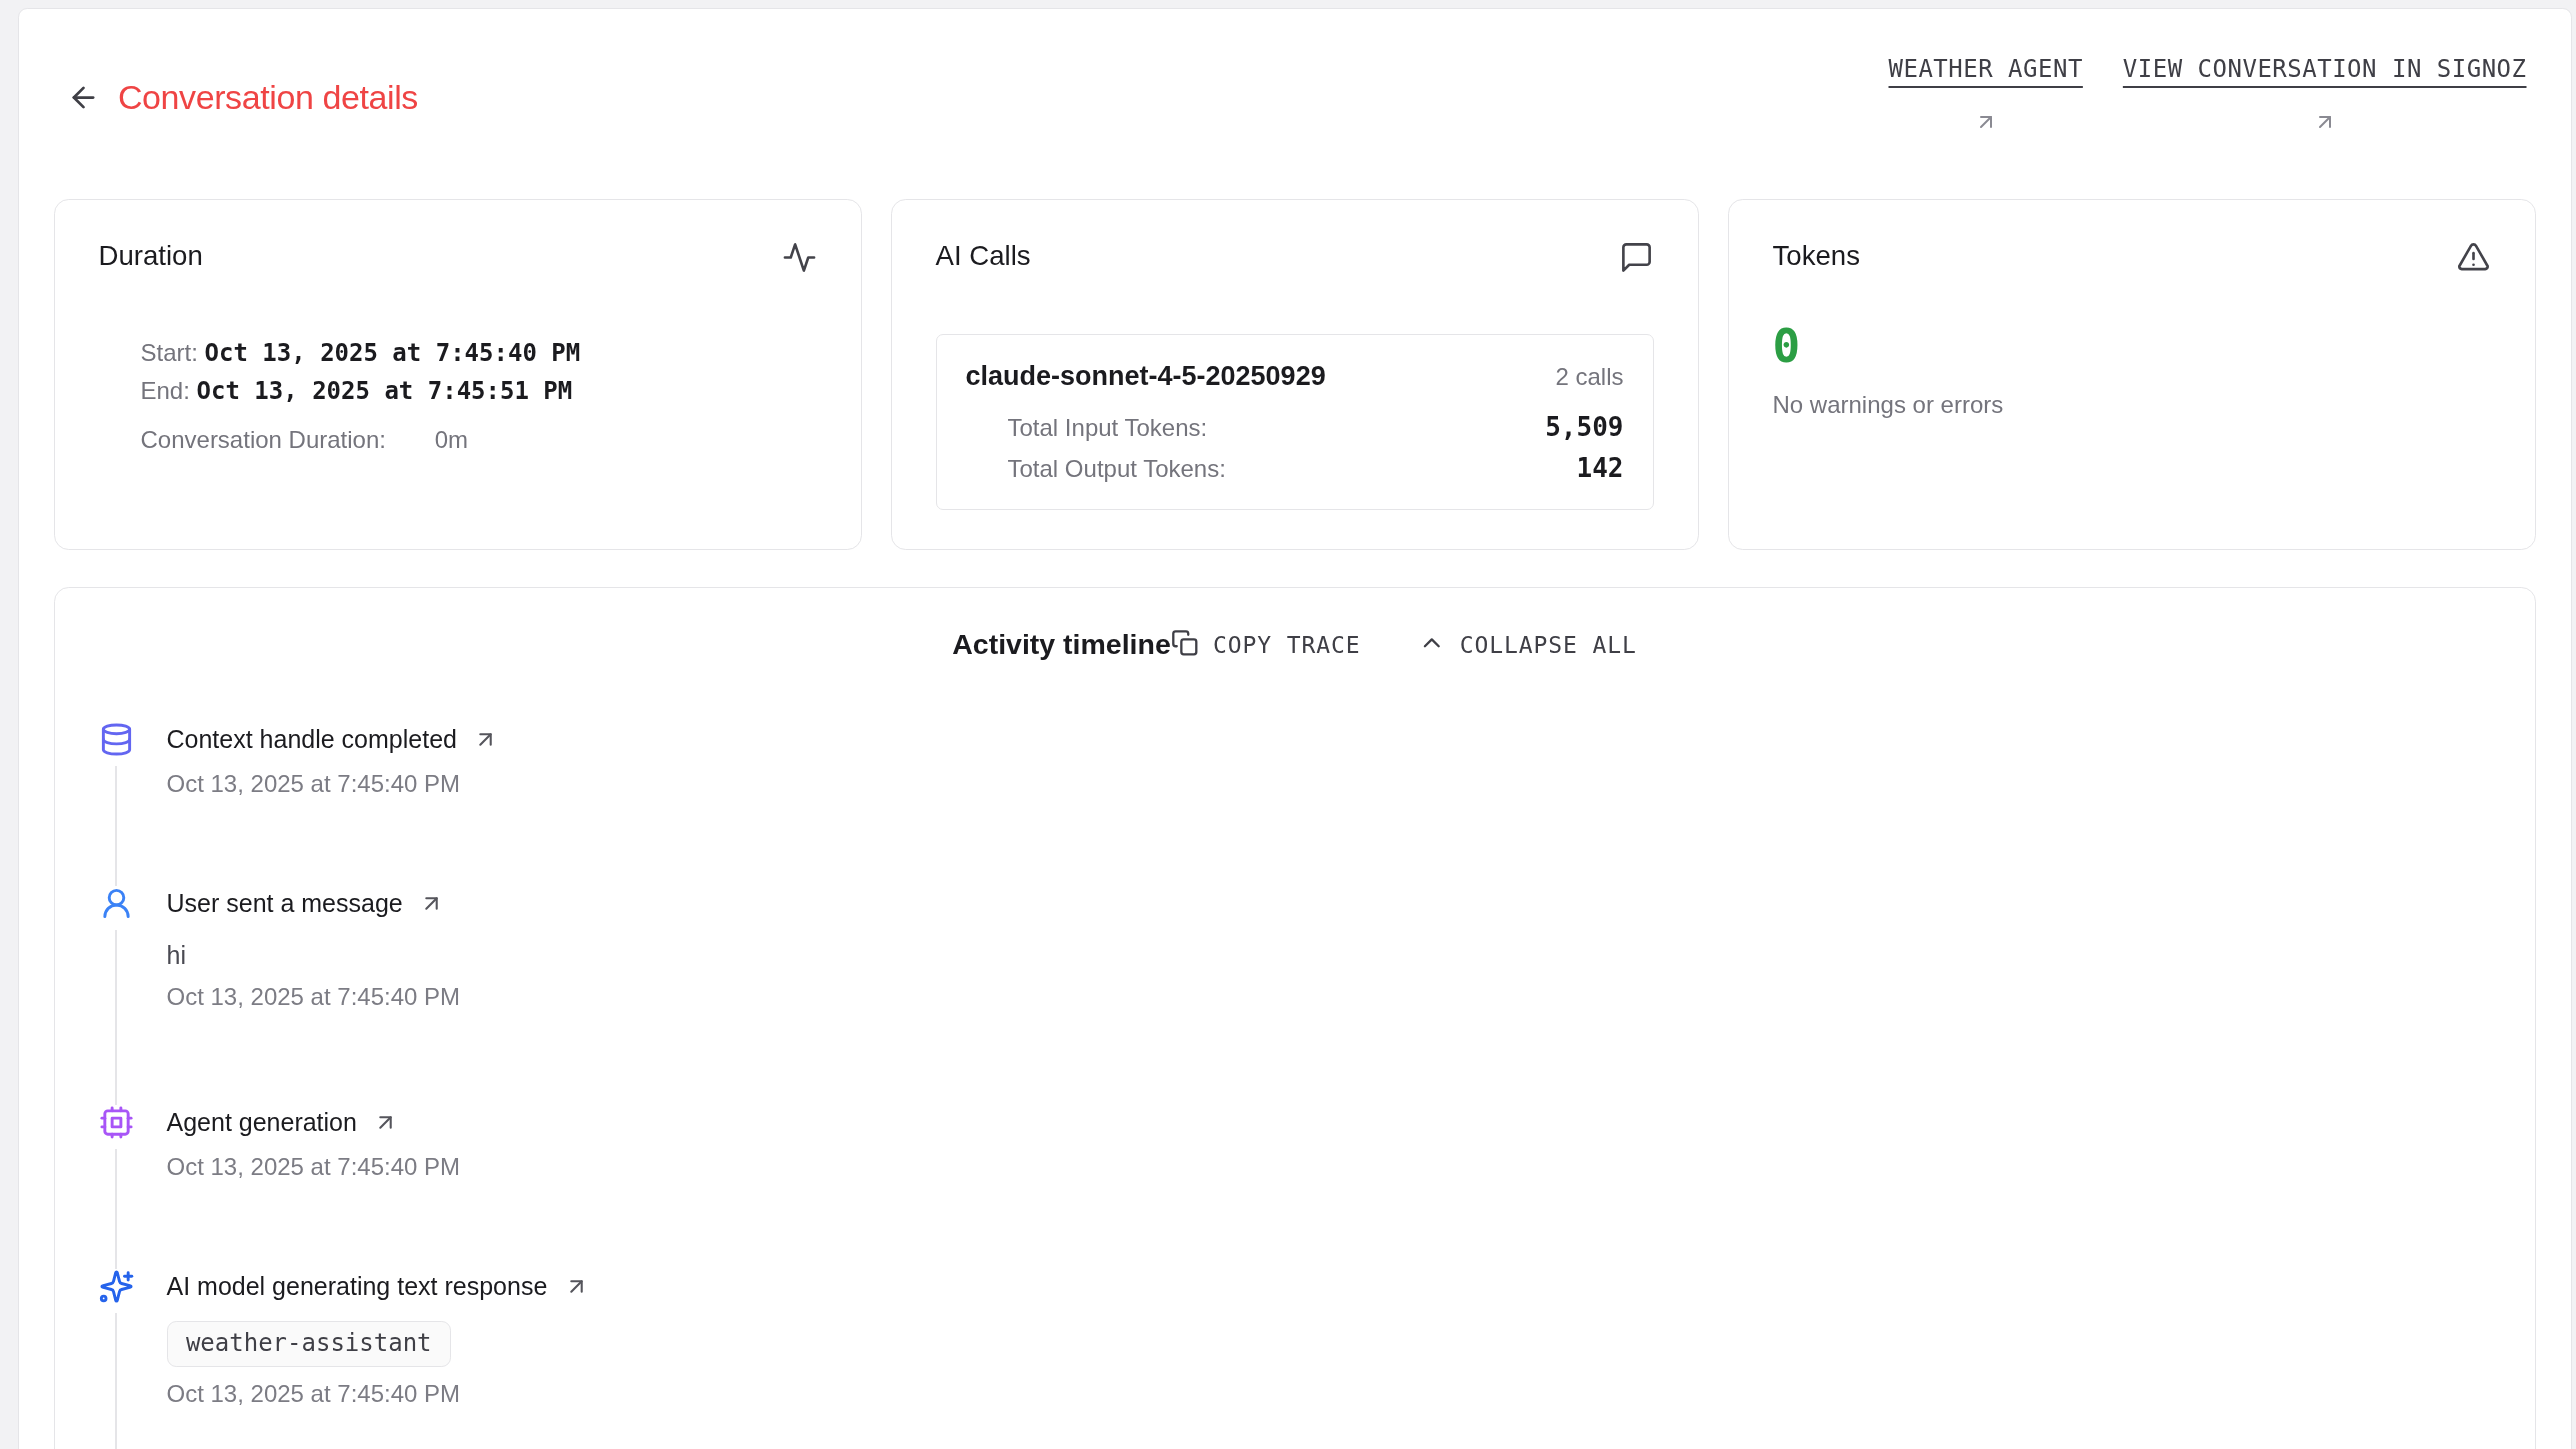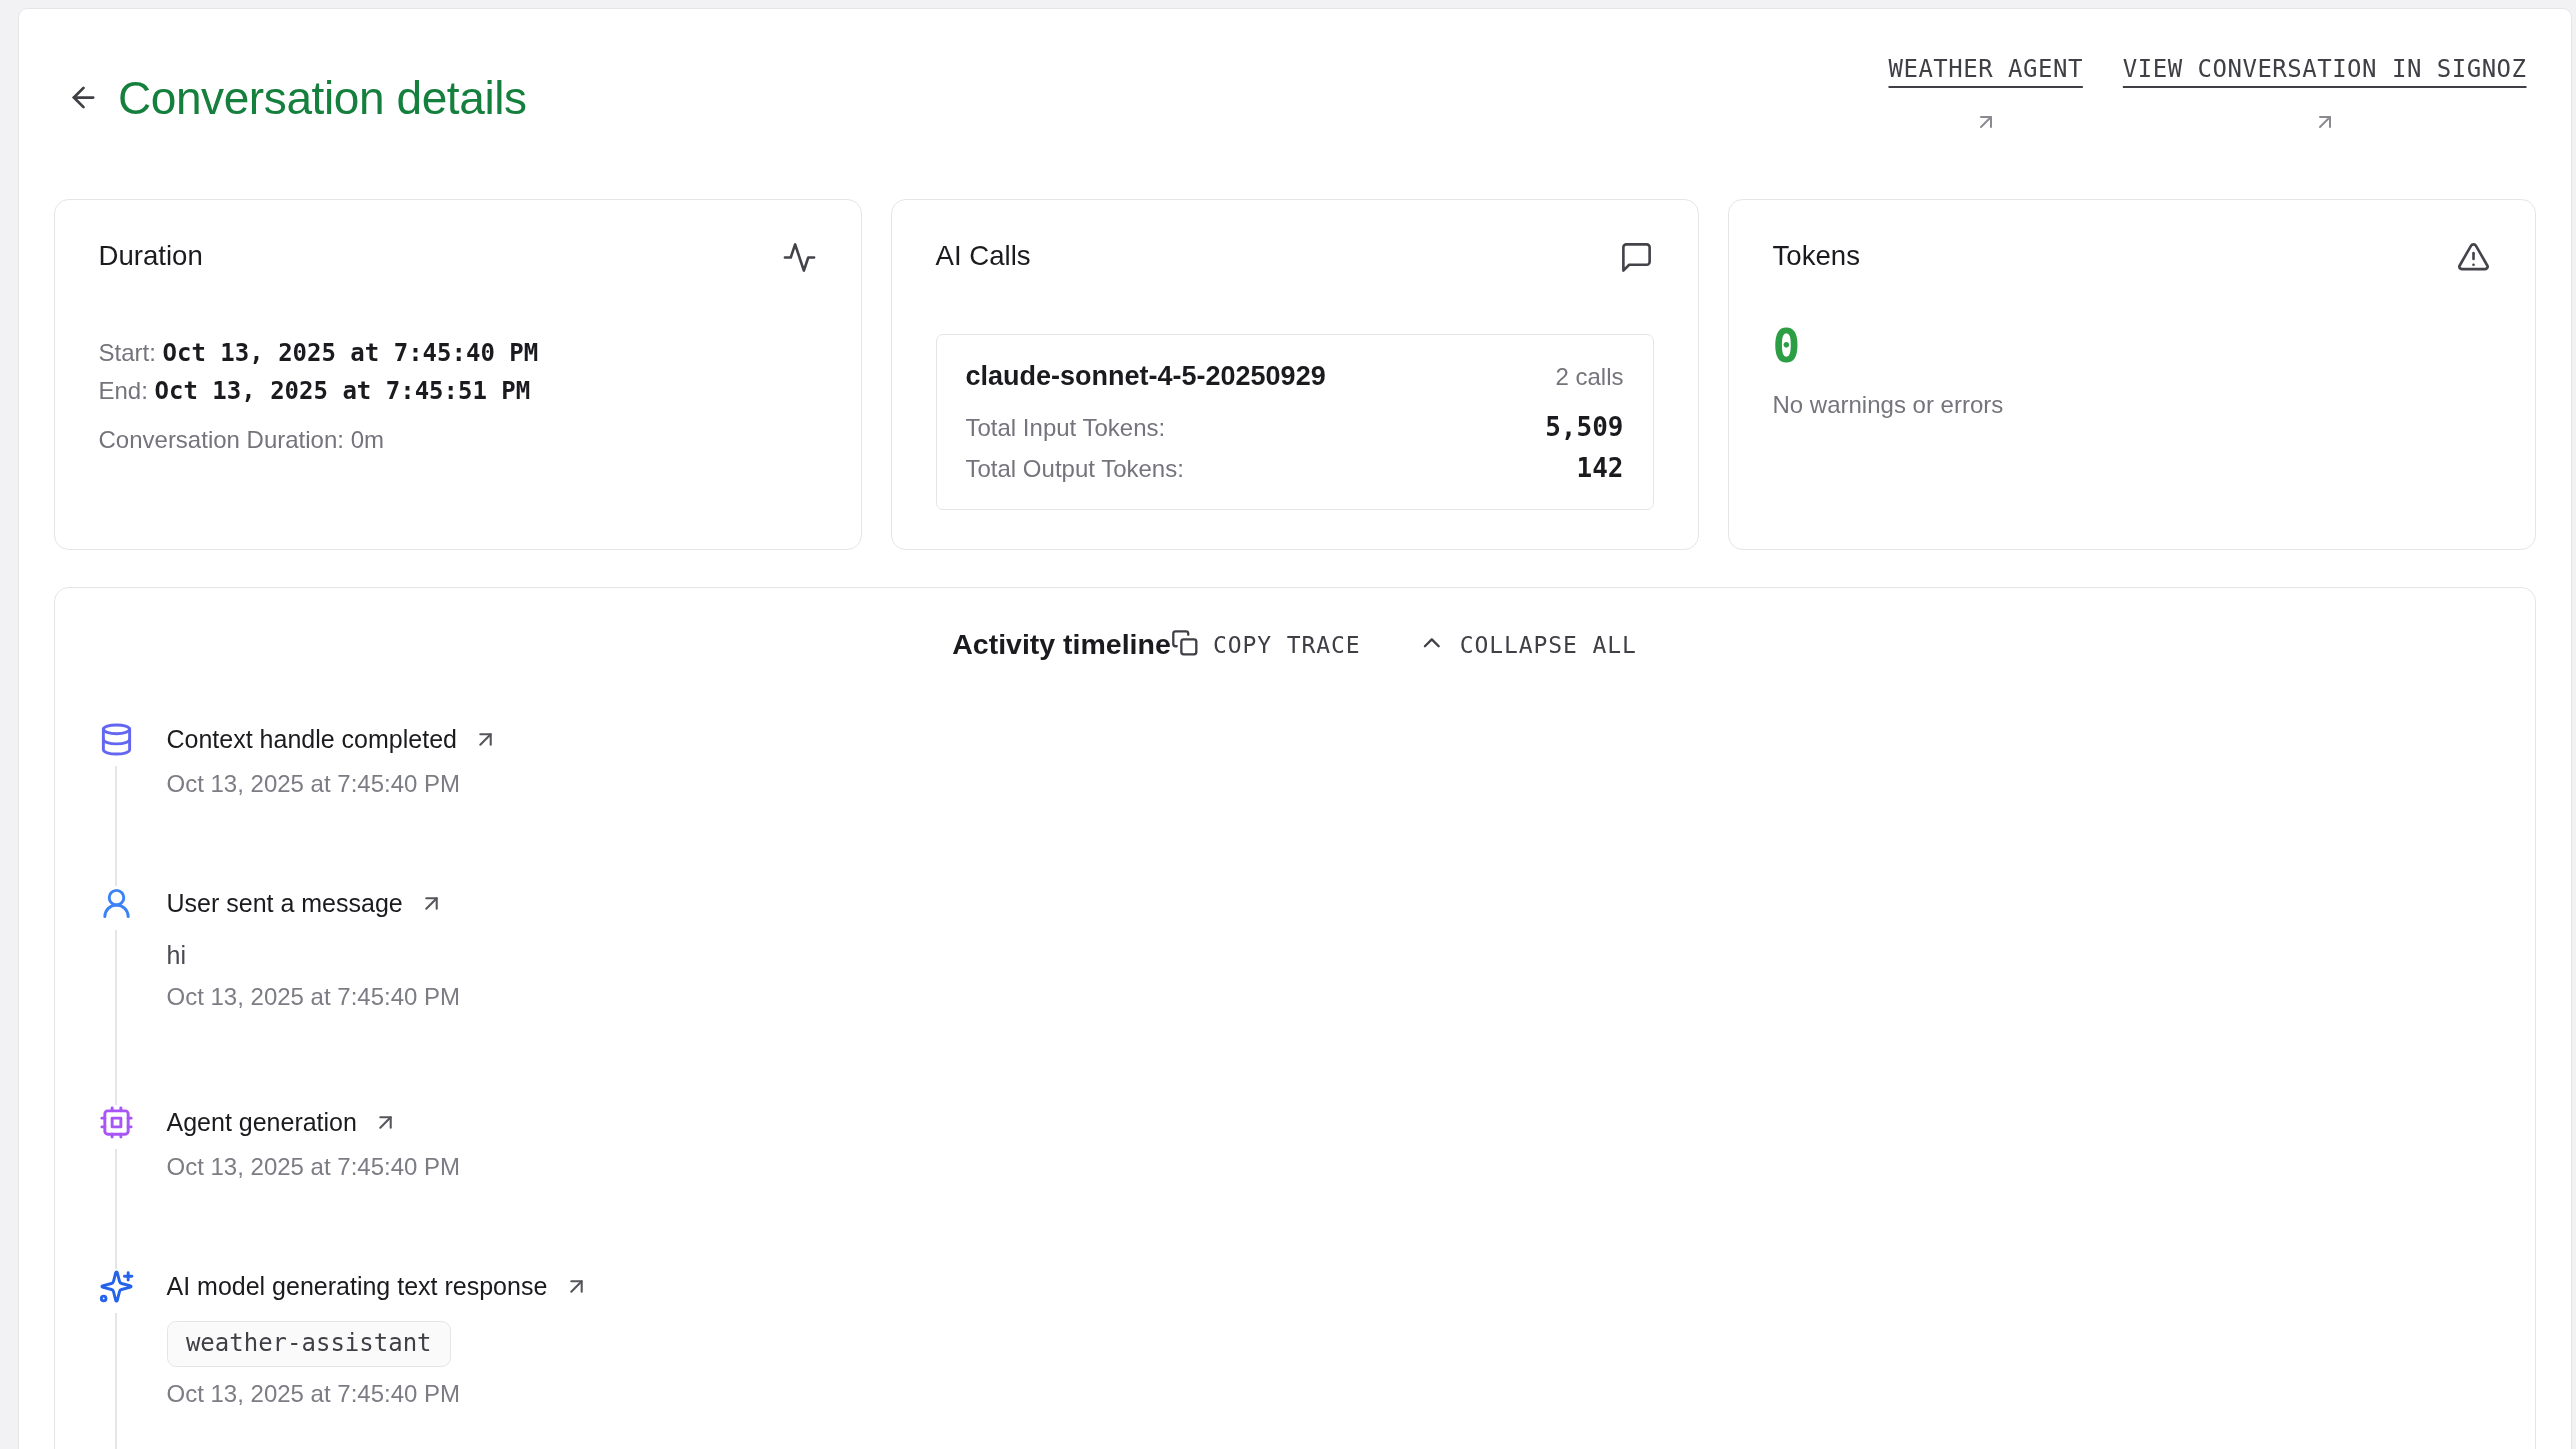--- a/index.html
+++ b/index.html
@@ -16,21 +16,21 @@
     width:2554px; height:1488px;
     background:#ffffff;
     border:1.8px solid #e5e5e8;
     border-radius:9.2px 9.2px 0 0;
   }
 
   
   .header { display:flex; align-items:center; padding:46px 44px 0 48px; }
   .back-btn { width:33px; height:33px; color:#3f3f46; cursor:pointer; flex-shrink:0; }
   .back-btn svg { width:33px; height:33px; }
-  .page-title { margin-left:18.4px; font-size:46px; font-weight:500; letter-spacing:-0.4px; color:#15803d; }
+  .page-title { margin-left:18.4px; font-size:34px; font-weight:500; letter-spacing:-0.4px; color:#ef4444; }
   .header-spacer { flex:1; }
   .header-links { display:flex; align-items:center; gap:40px; }
   .hlink {
     display:flex; align-items:center; gap:27px;
     font-family:"DejaVu Sans Mono", monospace;
     font-size:24px; color:#3f3f46; letter-spacing:0.5px;
     cursor:pointer;
     flex-direction:column;
   }
   .hlink .hlink-label {
@@ -44,21 +44,21 @@
     background:#fff; border:1.8px solid #e5e5e8; border-radius:14.7px;
     padding:40px 44px; height:351px;
   }
   .card-head { display:flex; justify-content:space-between; align-items:flex-start; }
   .card-title { font-size:27.6px; font-weight:500; color:#1b1b1f; }
   .card-head-icon { width:35px; height:35px; color:#43434a; }
   .card-head-icon svg { width:35px; height:35px; }
 
   .dur-lines { margin-top:59px; font-size:24px; }
   .dur-line { line-height:38px; }
-  .lbl-gray { color:#74747c; }
+  .lbl-gray { color:#74747c;margin-left:42px; }
   .dur-val { font-family:"DejaVu Sans Mono", monospace; font-weight:600; font-size:24px; color:#1b1b1f; }
   .dur-line.third { margin-top:11px; }
 
   .model-box {
     margin-top:59px; border:1.8px solid #e5e5e8; border-radius:7px;
     padding:26px 29px;
   }
   .model-row1 { display:flex; justify-content:space-between; align-items:baseline; }
   .model-name { font-size:27px; font-weight:600; color:#1b1b1f; }
   .model-calls { font-size:24px; color:#74747c; }

